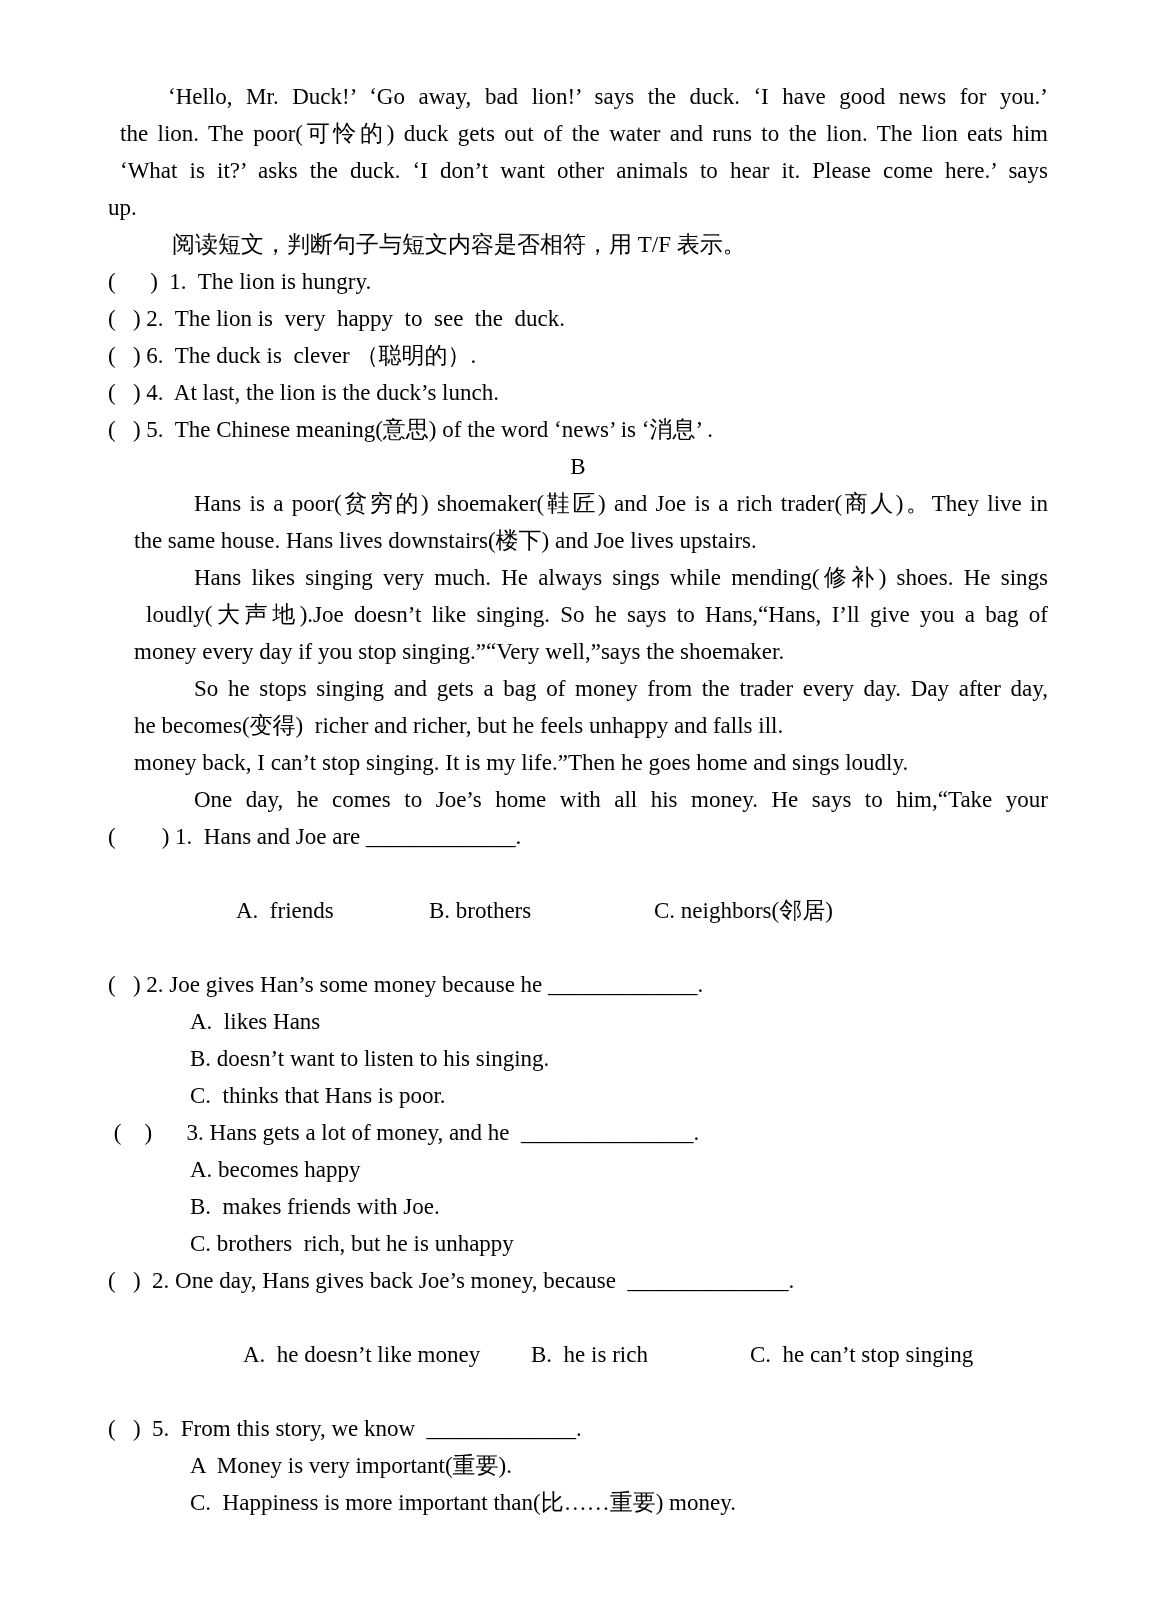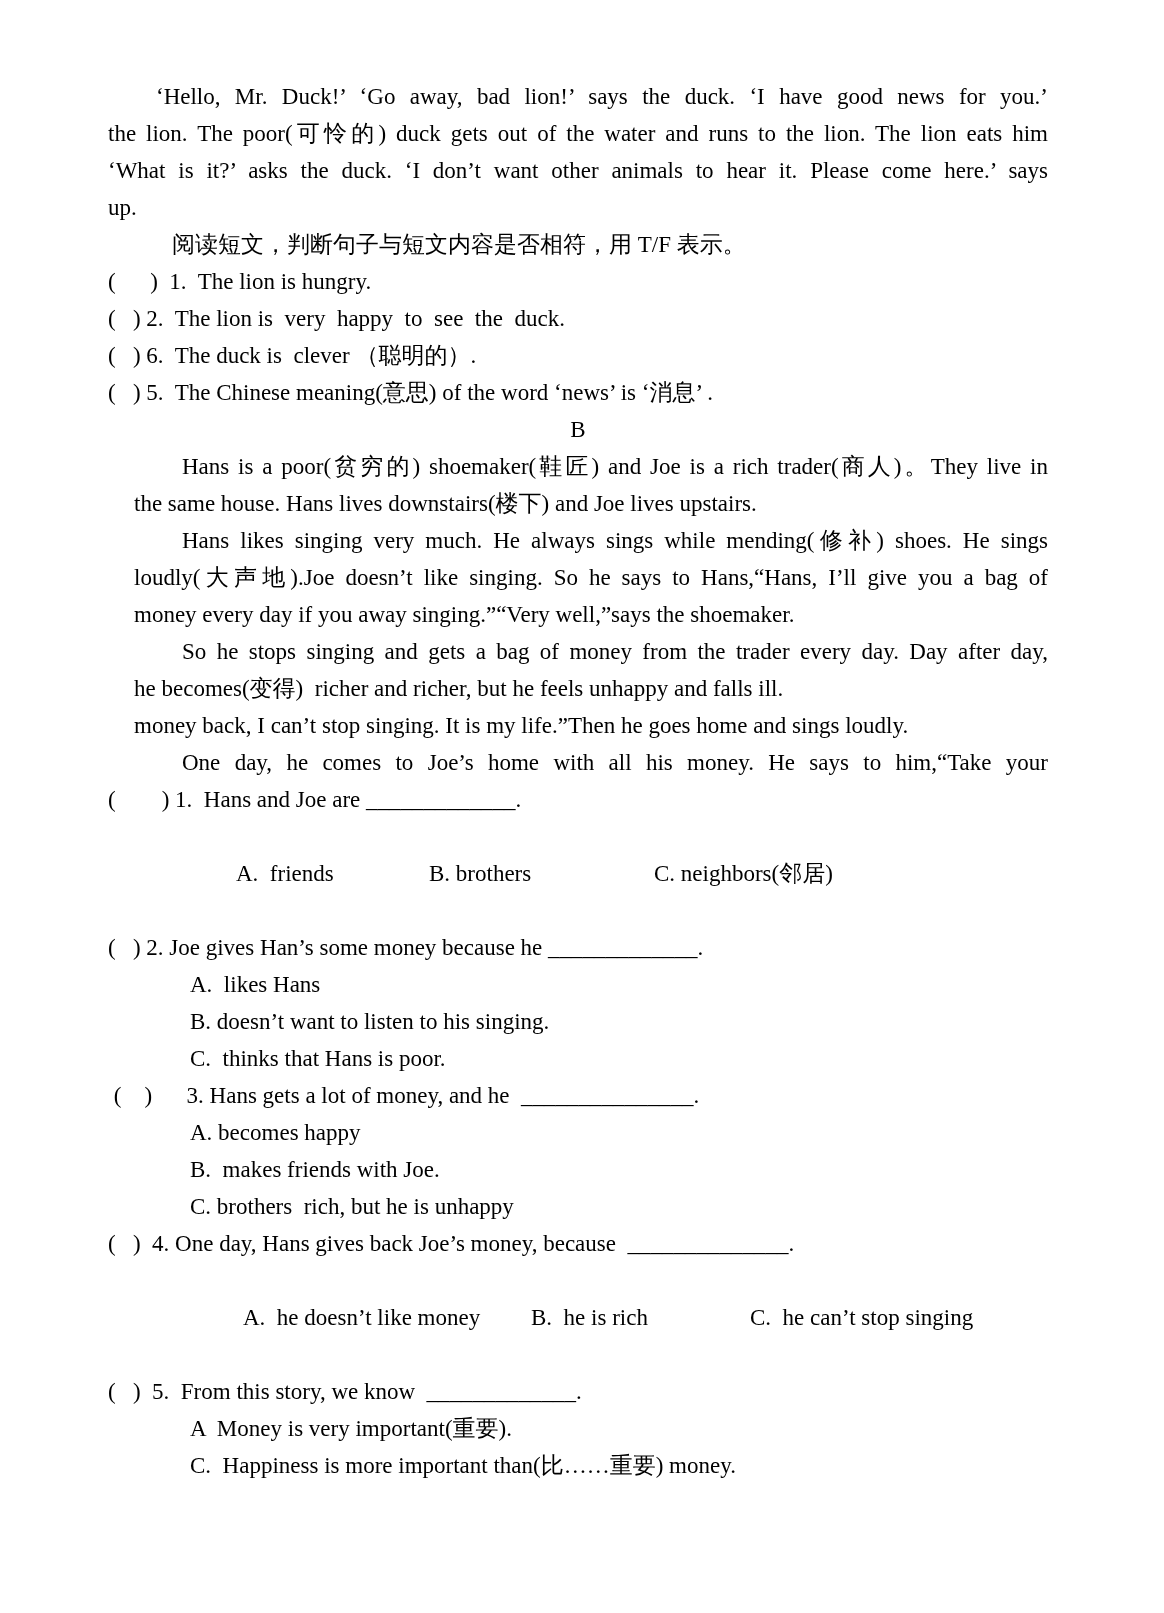--- a/index.html
+++ b/index.html
@@ -22,20 +22,21 @@
   }
   .line {
     white-space: pre-wrap;
     min-height: 37px;
   }
   
   .j {
     white-space: normal;
     text-align: justify;
     text-align-last: justify;
+    margin-left: 12px;
   }
   .indent { text-indent: 48px; }
   .instruction { text-indent: 64px; }
   .b-heading { text-align: center; }
   .b-para { margin-left: 26px; }
   .opts { margin-left: 82px; }
   .opt-row { display: block; }
   .opt-row .opt { display: inline-block; vertical-align: top; white-space: pre-wrap; }
   .row-q1 .opt:nth-child(1) { width: 193px; }
   .row-q1 .opt:nth-child(2) { width: 225px; }
@@ -53,34 +54,35 @@
     <div class="line j">‘What is it?’ asks the duck. ‘I don’t want other animals to hear it. Please come here.’ says</div>
     <div class="line">up.</div>
   </div>
 
   <div class="line instruction">阅读短文，判断句子与短文内容是否相符，用 T/F 表示。</div>
 
   <div>
     <div class="line">(      )  1.  The lion is hungry.</div>
     <div class="line">(   ) 2.  The lion is  very  happy  to  see  the  duck.</div>
     <div class="line">(   ) 6.  The duck is  clever （聪明的）.</div>
+    <div class="line">(   ) 4.  At last, the lion is the duck’s lunch.</div>
     <div class="line">(   ) 5.  The Chinese meaning(意思) of the word ‘news’ is ‘消息’ .</div>
   </div>
 
   <div class="line b-heading">B</div>
 
   <div>
     <div class="b-para">
       <div class="line j indent">Hans is a poor(贫穷的)  shoemaker(鞋匠)  and Joe is a rich trader(商人)。They live in</div>
       <div class="line">the same house. Hans lives downstairs(楼下) and Joe lives upstairs.</div>
     </div>
     <div class="b-para">
       <div class="line j indent">Hans likes singing very much. He always sings while mending(修补)  shoes. He sings</div>
       <div class="line j">loudly(大声地).Joe doesn’t like singing. So he says to Hans,“Hans, I’ll give you a bag of</div>
-      <div class="line">money every day if you away singing.”“Very well,”says the shoemaker.</div>
+      <div class="line">money every day if you stop singing.”“Very well,”says the shoemaker.</div>
     </div>
     <div class="b-para">
       <div class="line j indent">So he stops singing and gets a bag of money from the trader every day. Day after day,</div>
       <div class="line">he becomes(变得)  richer and richer, but he feels unhappy and falls ill.</div>
     </div>
     <div class="b-para">
       <div class="line">money back, I can’t stop singing. It is my life.”Then he goes home and sings loudly.</div>
       <div class="line j indent">One day, he comes to Joe’s home with all his money. He says to him,“Take your</div>
     </div>
   </div>
@@ -102,21 +104,21 @@
     </div>
 
     <div>
       <div class="line"> (    )      3. Hans gets a lot of money, and he  _______________.</div>
       <div class="line opts">A. becomes happy</div>
       <div class="line opts">B.  makes friends with Joe.</div>
       <div class="line opts">C. brothers  rich, but he is unhappy</div>
     </div>
 
     <div>
-      <div class="line">(   )  4. One day, Hans gives back Joe’s money, because  ______________.</div>
+      <div class="line">(   )  2. One day, Hans gives back Joe’s money, because  ______________.</div>
       <div class="line opts opt-row row-q4">
         <span class="opt">A.  he doesn’t like money</span><span class="opt">B.  he is rich</span><span class="opt">C.  he can’t stop singing</span>
       </div>
     </div>
 
     <div>
       <div class="line">(   )  5.  From this story, we know  _____________.</div>
       <div class="line opts">A  Money is very important(重要).</div>
       <div class="line opts">C.  Happiness is more important than(比……重要) money.</div>
     </div>

